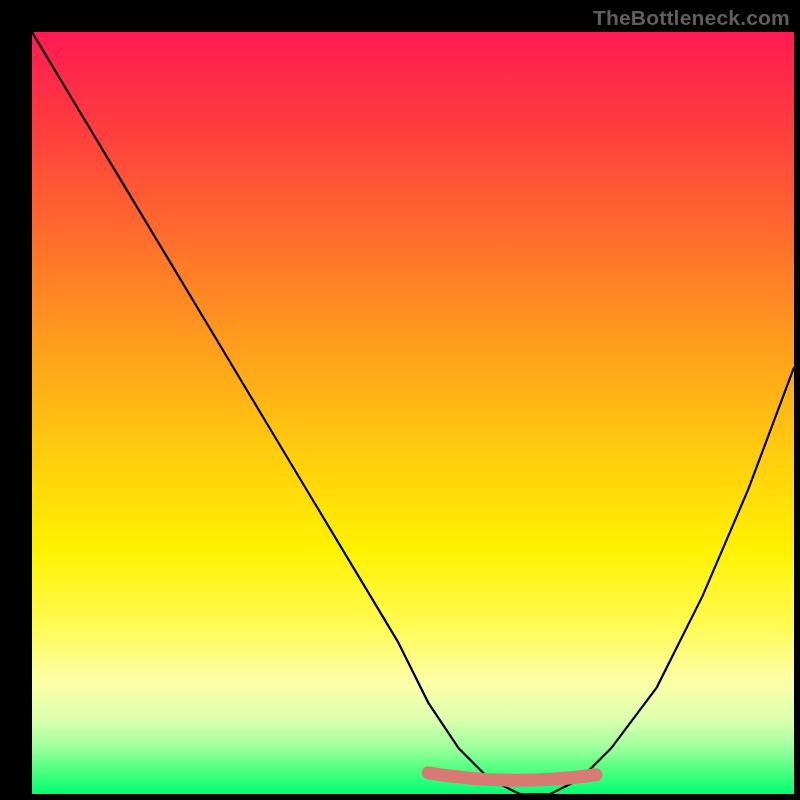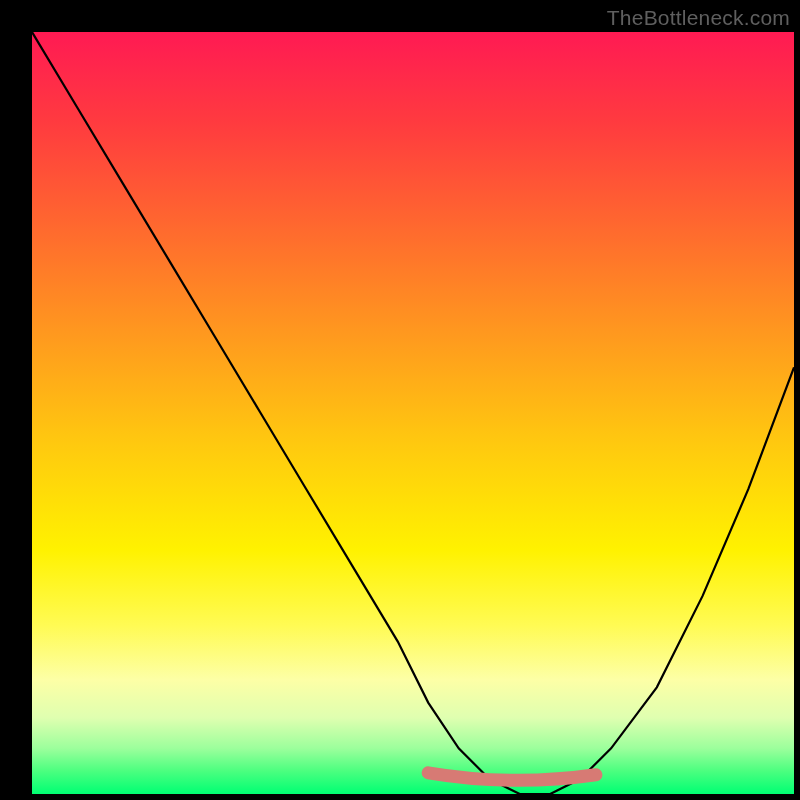--- a/index.html
+++ b/index.html
@@ -43,21 +43,21 @@
       #4bff7f 97%,
       #00ff73 100%
     );
   }
   .attribution {
     position: absolute;
     top: 6px;
     right: 10px;
     color: #5f5f5f;
     font-size: 21px;
-    font-weight: 400;
+    font-weight: 700;
     letter-spacing: 0.2px;
   }
   svg.curve {
     position: absolute;
     left: 0; top: 0;
     width: 762px;
     height: 762px;
   }
 </style>
 </head>

